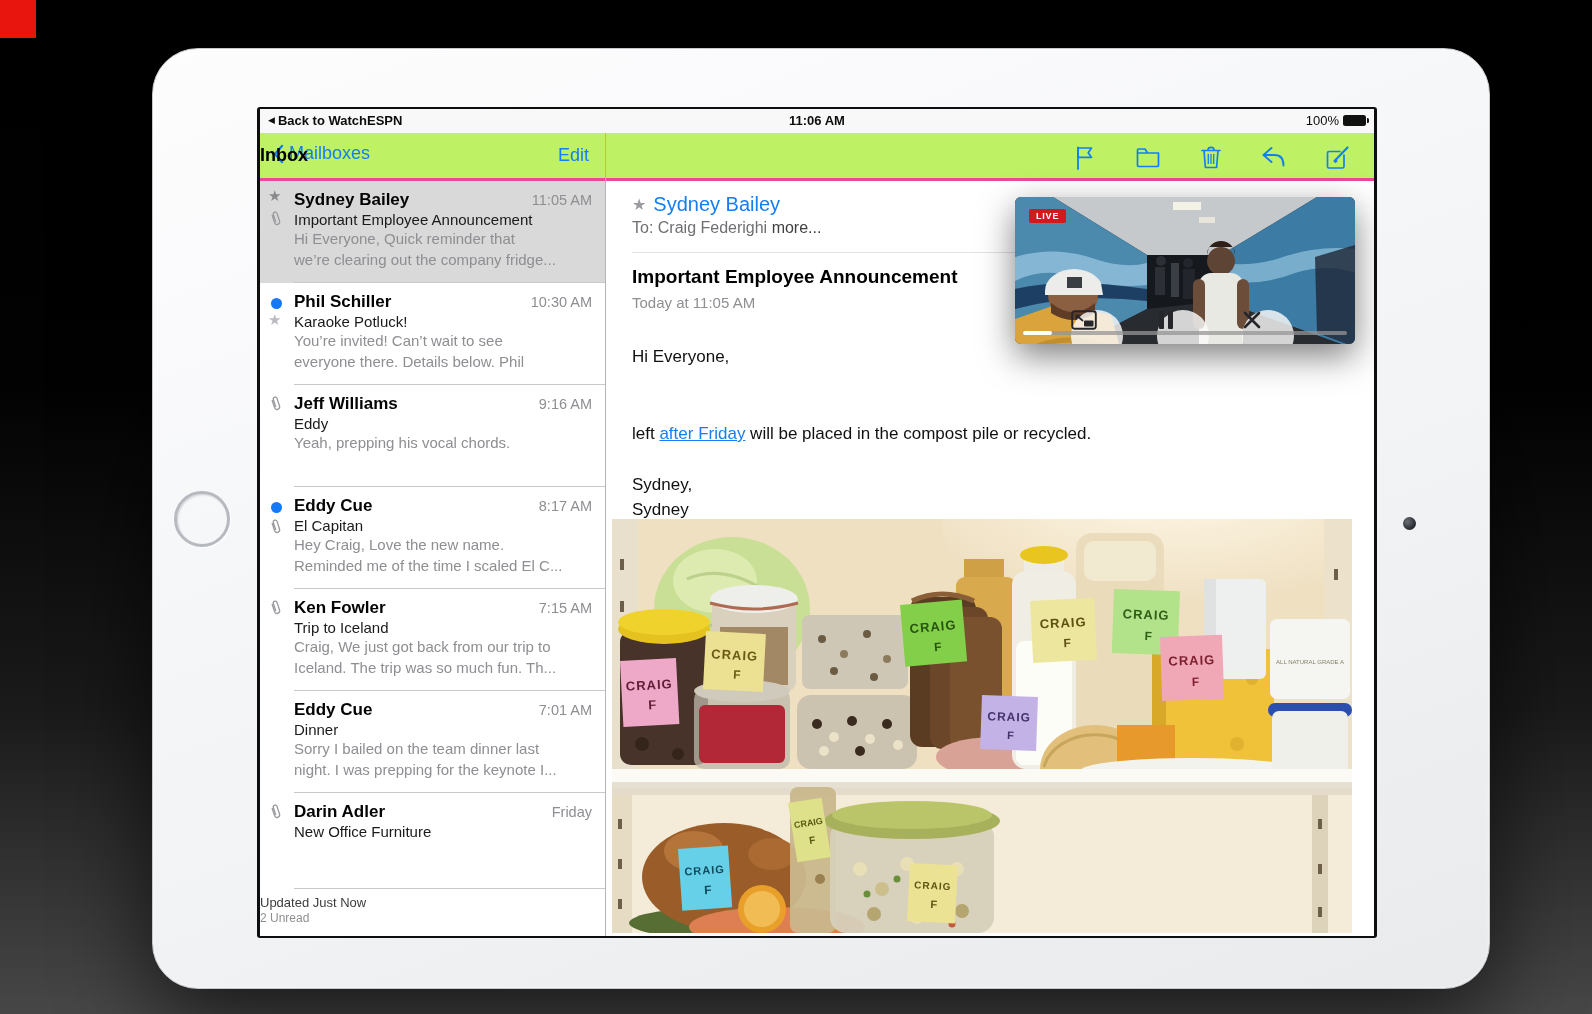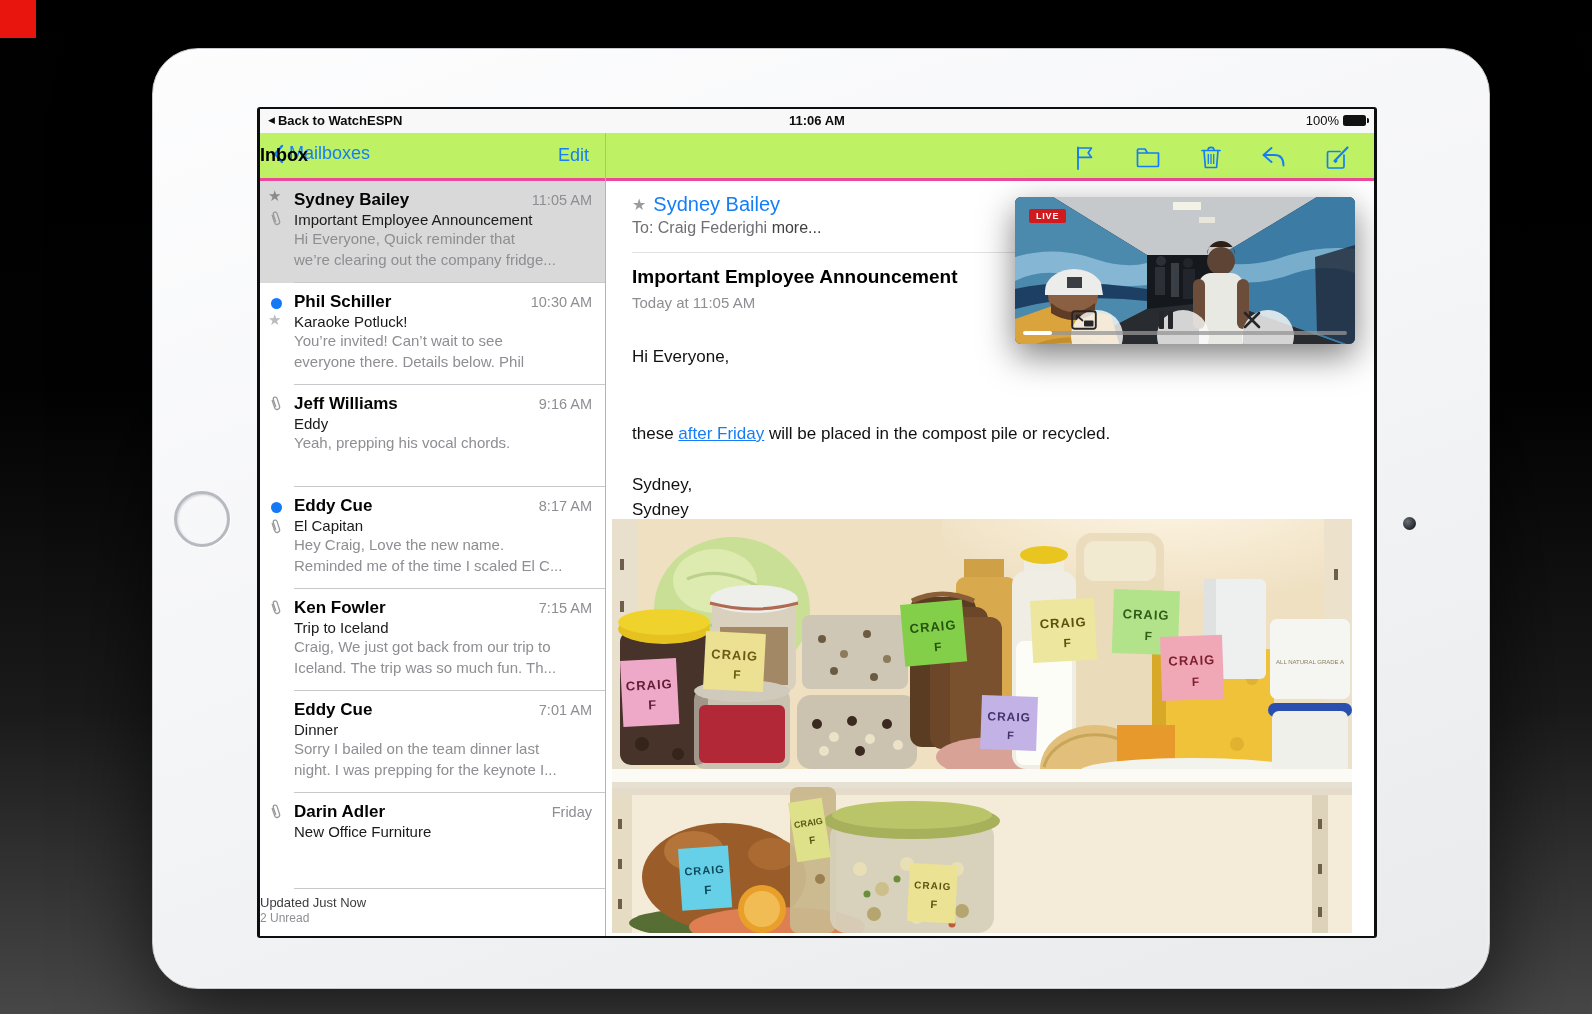--- a/index.html
+++ b/index.html
@@ -272,21 +272,21 @@
             </div>
             <hr class="msg-hr">
             <div class="msg-subject">Important Employee Announcement</div>
             <div class="msg-date">Today at 11:05 AM</div>
           </div>
 
           <div class="msg-body">
             <div>Hi Everyone,</div>
             <div class="msg-p">
               <br>
-              <span>these </span><span class="body-link">after Friday</span><span> will be placed in the compost pile or recycled.</span>
+              <span>left </span><span class="body-link">after Friday</span><span> will be placed in the compost pile or recycled.</span>
             </div>
             <div class="msg-close">
               <div>Sydney,</div>
               <div>Sydney</div>
             </div>
           </div>
 
           <svg class="fridge-photo" viewBox="0 0 740 414" preserveAspectRatio="none">
             <defs>
               <radialGradient id="glow" cx="50%" cy="30%" r="60%">

